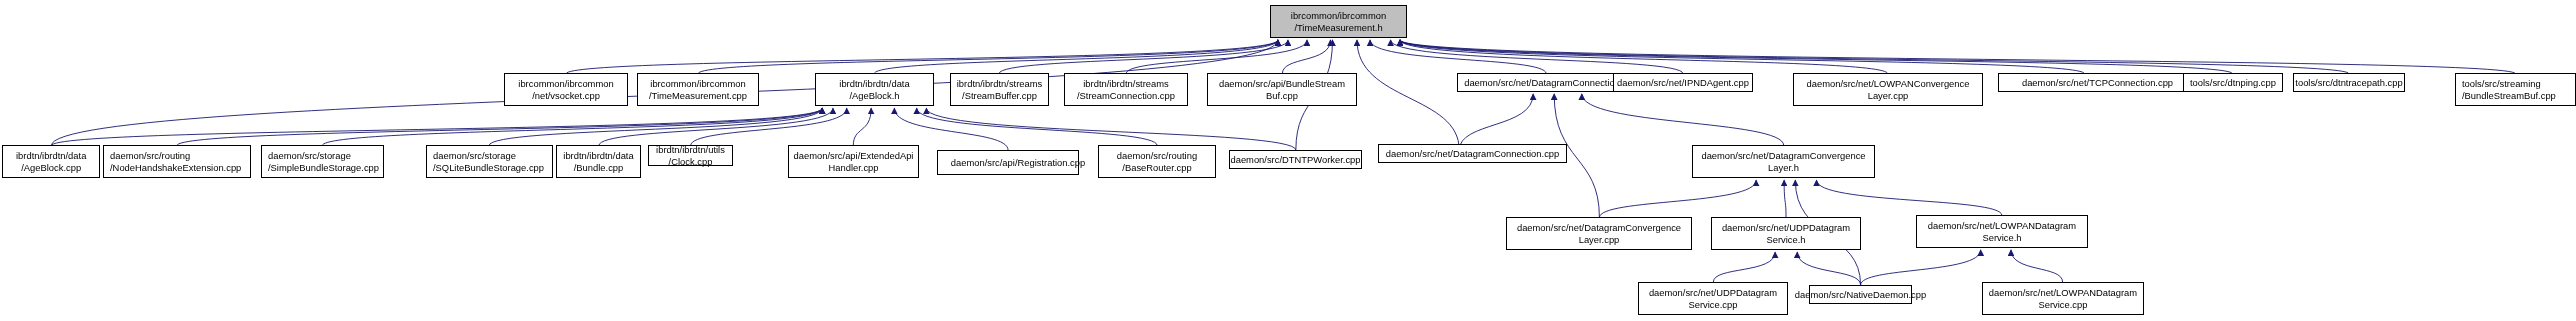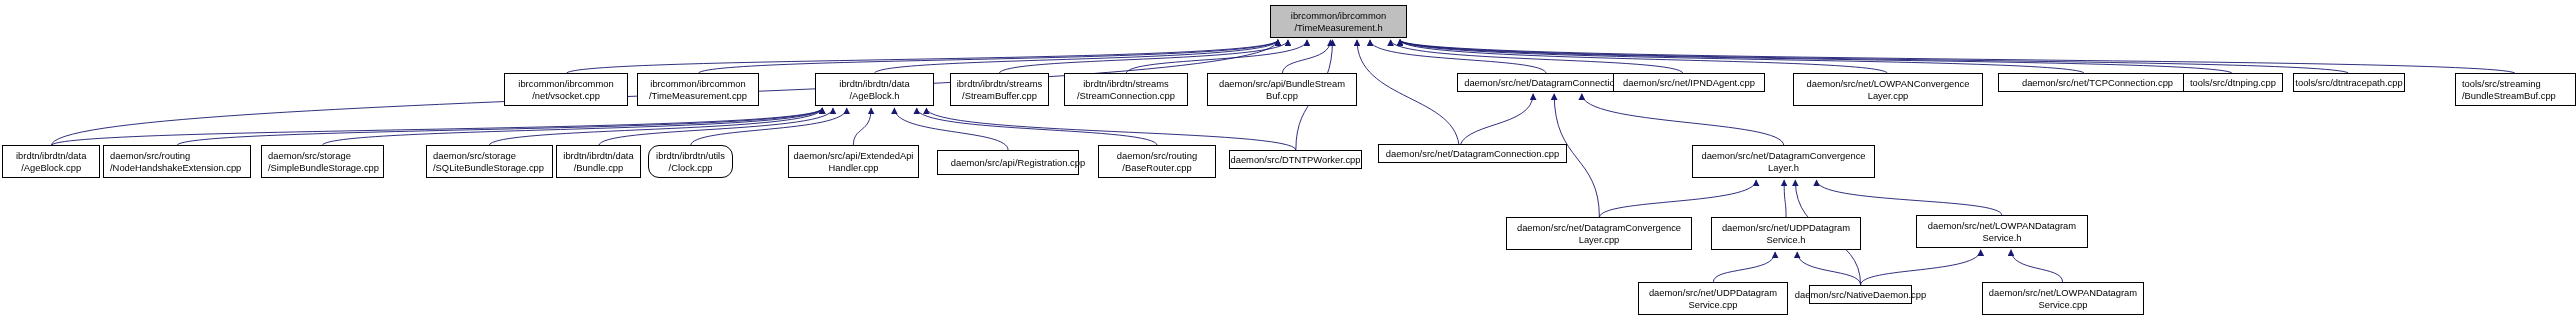--- a/index.html
+++ b/index.html
@@ -85,21 +85,21 @@
       <span class="ln">ibrdtn/ibrdtn/streams</span>
       <span class="ln">/StreamConnection.cpp</span>
     </div>
   <div class="node" style="left: 1207px; top: 73px; width: 150px; height: 33px;">
       <span class="ln">daemon/src/api/BundleStream</span>
       <span class="ln">Buf.cpp</span>
     </div>
   <div class="node" style="left: 1457px; top: 73px; width: 178px; height: 19px;">
       <span class="ln">daemon/src/net/DatagramConnection.h</span>
     </div>
-  <div class="node" style="left: 1613px; top: 73px; width: 152px; height: 19px;">
+  <div class="node" style="left: 1613px; top: 73px; width: 140px; height: 19px;">
       <span class="ln">daemon/src/net/IPNDAgent.cpp</span>
     </div>
   <div class="node" style="left: 1793px; top: 73px; width: 190px; height: 33px;">
       <span class="ln">daemon/src/net/LOWPANConvergence</span>
       <span class="ln">Layer.cpp</span>
     </div>
   <div class="node" style="left: 1998px; top: 73px; width: 199px; height: 19px;">
       <span class="ln">daemon/src/net/TCPConnection.cpp</span>
     </div>
   <div class="node" style="left: 2183px; top: 73px; width: 100px; height: 19px;">
@@ -125,21 +125,21 @@
       <span class="ln">/SimpleBundleStorage.cpp</span>
     </div>
   <div class="node left" style="left: 426px; top: 145px; width: 127px; height: 33px;">
       <span class="ln">daemon/src/storage</span>
       <span class="ln">/SQLiteBundleStorage.cpp</span>
     </div>
   <div class="node" style="left: 556px; top: 145px; width: 85px; height: 33px;">
       <span class="ln">ibrdtn/ibrdtn/data</span>
       <span class="ln">/Bundle.cpp</span>
     </div>
-  <div class="node" style="left: 648px; top: 145px; width: 85px; height: 33px; border-radius: 11px;">
+  <div class="node" style="left: 648px; top: 145px; width: 85px; height: 21px;">
       <span class="ln">ibrdtn/ibrdtn/utils</span>
       <span class="ln">/Clock.cpp</span>
     </div>
   <div class="node" style="left: 788px; top: 145px; width: 131px; height: 33px;">
       <span class="ln">daemon/src/api/ExtendedApi</span>
       <span class="ln">Handler.cpp</span>
     </div>
   <div class="node" style="left: 937px; top: 150px; width: 142px; height: 25px; padding-left: 20px;">
       <span class="ln">daemon/src/api/Registration.cpp</span>
     </div>

